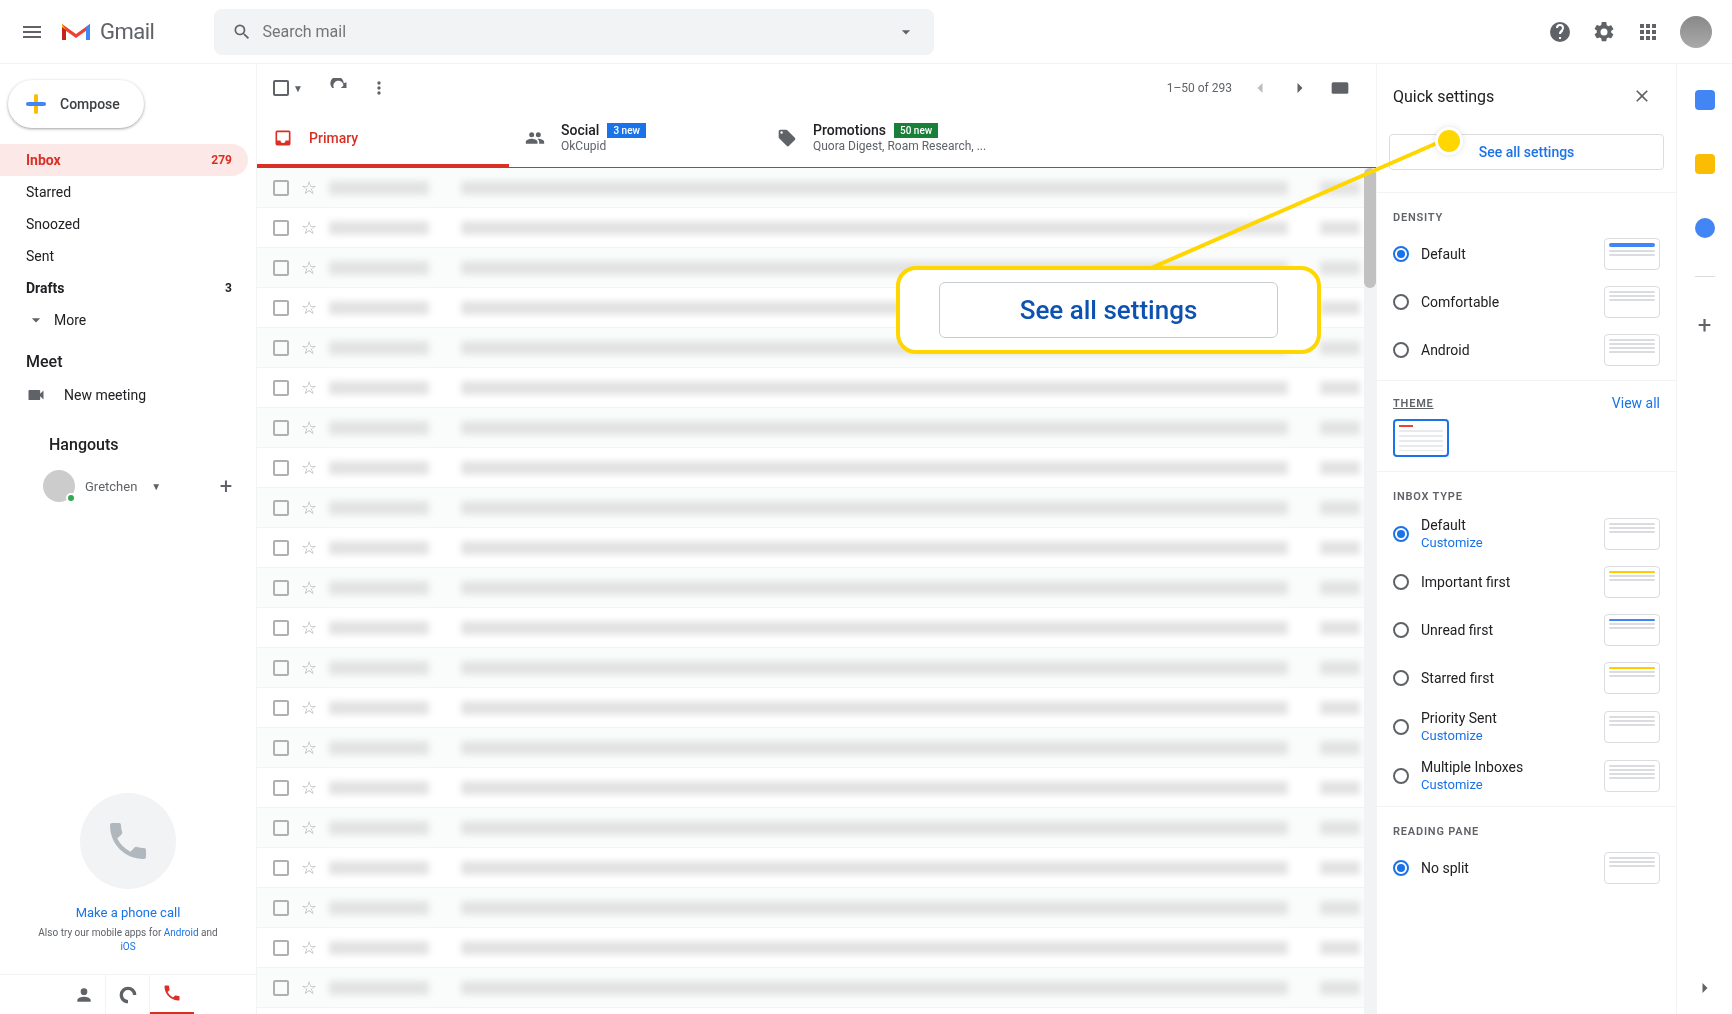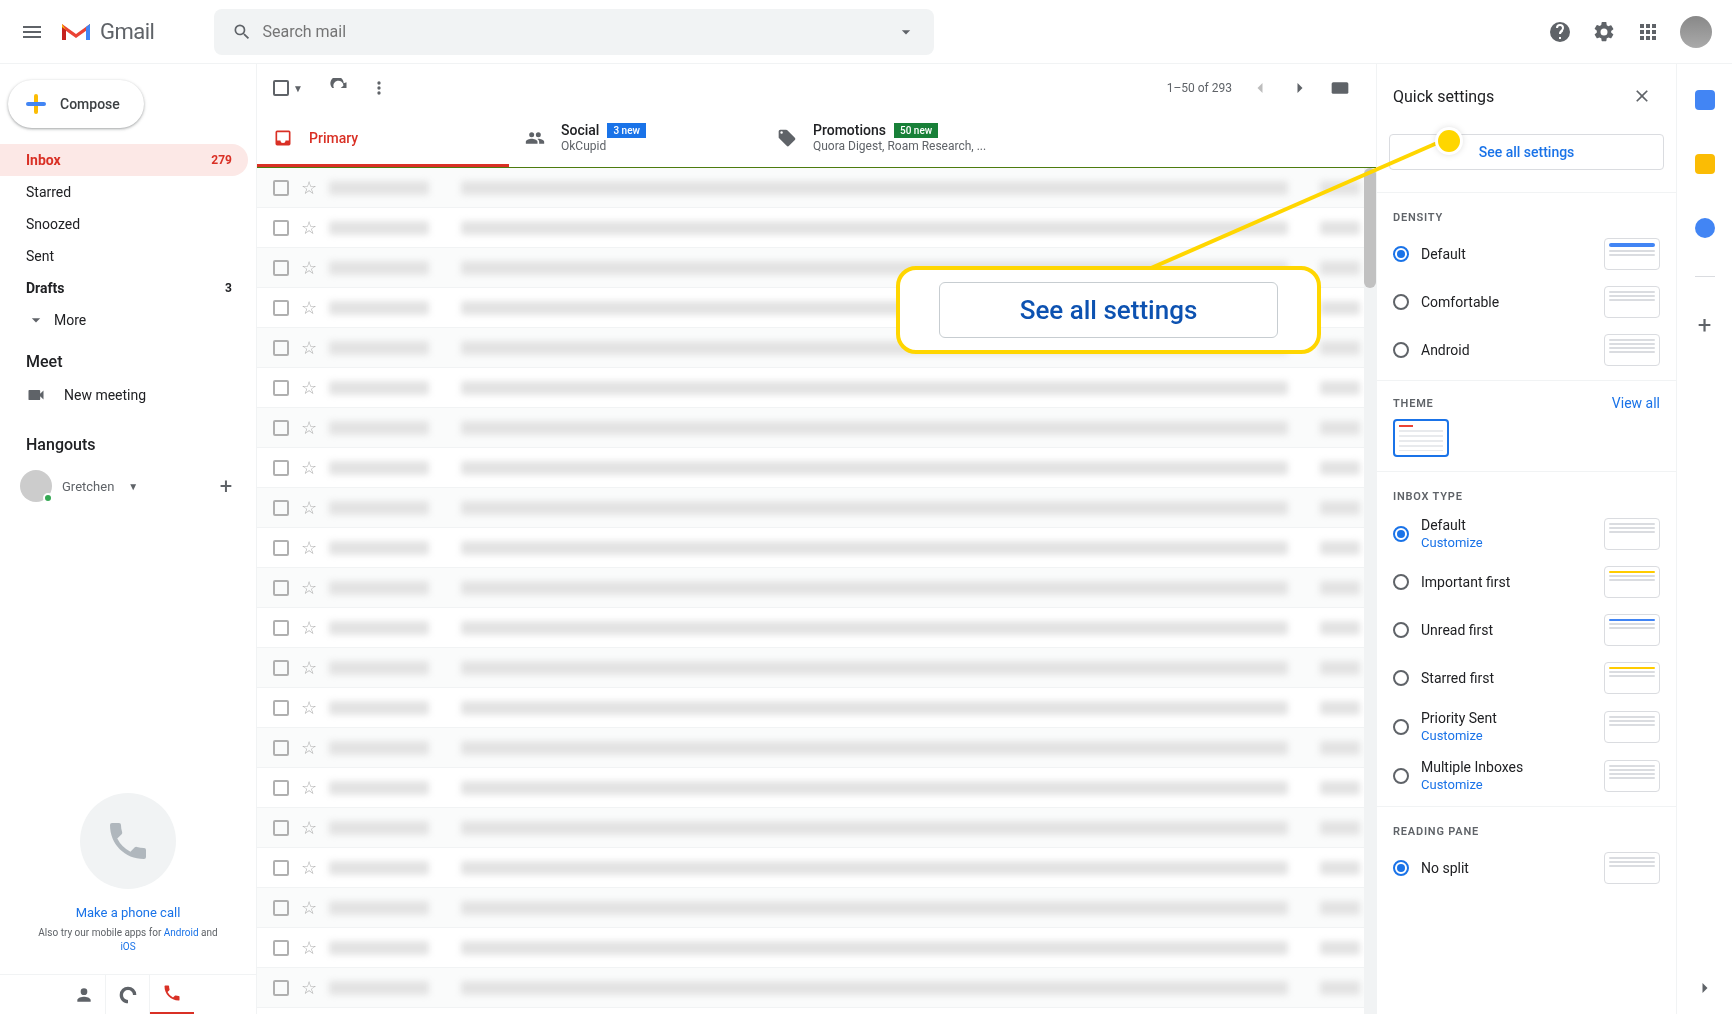--- a/index.html
+++ b/index.html
@@ -30,21 +30,21 @@
     .compose-plus::before{left:10px;top:2px;width:4px;height:20px;background:#fbbc04;border-radius:2px;}
     .compose-plus::after{top:10px;left:2px;height:4px;width:20px;background:#4285f4;border-radius:2px;}
     .nav-item { height:32px; display:flex; align-items:center; padding-left:26px; padding-right:16px; border-top-right-radius:16px; border-bottom-right-radius:16px; font-size:14px; color:#202124; cursor:pointer; margin-right:8px;}
     .nav-item .nav-label{flex:1;}
     .nav-item .nav-count{font-size:12px;}
     .nav-item.active { background:#fce8e6; color:#d93025; font-weight:700;}
     .nav-item.bold { font-weight:700;}
     .nav-more { display:flex; align-items:center; height:32px; padding-left:26px; font-size:14px; color:#202124; cursor:pointer; gap:8px;}
     .section-header { font-size:16px; color:#202124; padding:16px 0 8px 26px; font-weight:500;}
     .meet-item { height:32px; display:flex; align-items:center; padding-left:26px; font-size:14px; color:#202124; cursor:pointer; gap:18px;}
-    .hangouts-sec { padding-top:8px;}
+    .hangouts-sec { padding-top:8px;margin-left:23px;}
     .hangouts-user { display:flex; align-items:center; padding:8px 16px 8px 20px; gap:10px;}
     .hang-avatar { position:relative; width:32px; height:32px; border-radius:50%; background:#ccc;}
     .hang-presence { position:absolute; right:-1px; bottom:-1px; width:10px; height:10px; border-radius:50%; background:#34a853; border:2px solid #fff;}
     .hang-name { font-size:13px; color:#5f6368;}
     .hang-caret { color:#5f6368; font-size:10px; margin-left:4px;}
     .hang-new { margin-left:auto; width:28px;height:28px; border-radius:50%; display:flex; align-items:center; justify-content:center; color:#5f6368; cursor:pointer; font-size:22px;}
     .sidebar-fill { flex:1; display:flex; flex-direction:column; align-items:center; justify-content:flex-end; padding-bottom:20px;}
     .phone-circle { width:96px;height:96px;border-radius:50%;background:#f1f3f4;display:flex;align-items:center;justify-content:center;margin-bottom:16px;}
     .phone-link { font-size:13px; color:#1a73e8; text-decoration:none; margin-bottom:6px;}
     .phone-sub { font-size:10px; color:#5f6368; text-align:center; line-height:1.4;}
@@ -538,21 +538,21 @@
             <div class="qs-preview-lines">
               <div class="qs-pl"></div>
               <div class="qs-pl"></div>
               <div class="qs-pl"></div>
               <div class="qs-pl"></div>
             </div>
           </div>
       </div>
       <div class="qs-hr"></div>
       <div style="display:flex;align-items:center;padding:8px 16px 0;">
-        <span class="qs-section-title" style="padding:0;">THEME</span>
+        <span class="qs-section-title" style="padding:0;text-decoration:underline;">THEME</span>
         <span class="qs-viewall">View all</span>
       </div>
       <div class="qs-theme-row">
         <div class="qs-theme-thumb"></div>
       </div>
       <div class="qs-hr"></div>
       <div class="qs-section-title">INBOX TYPE</div>
       <div class="qs-row">
         <div class="qs-radio checked"></div>
         <div class="qs-row-body">

